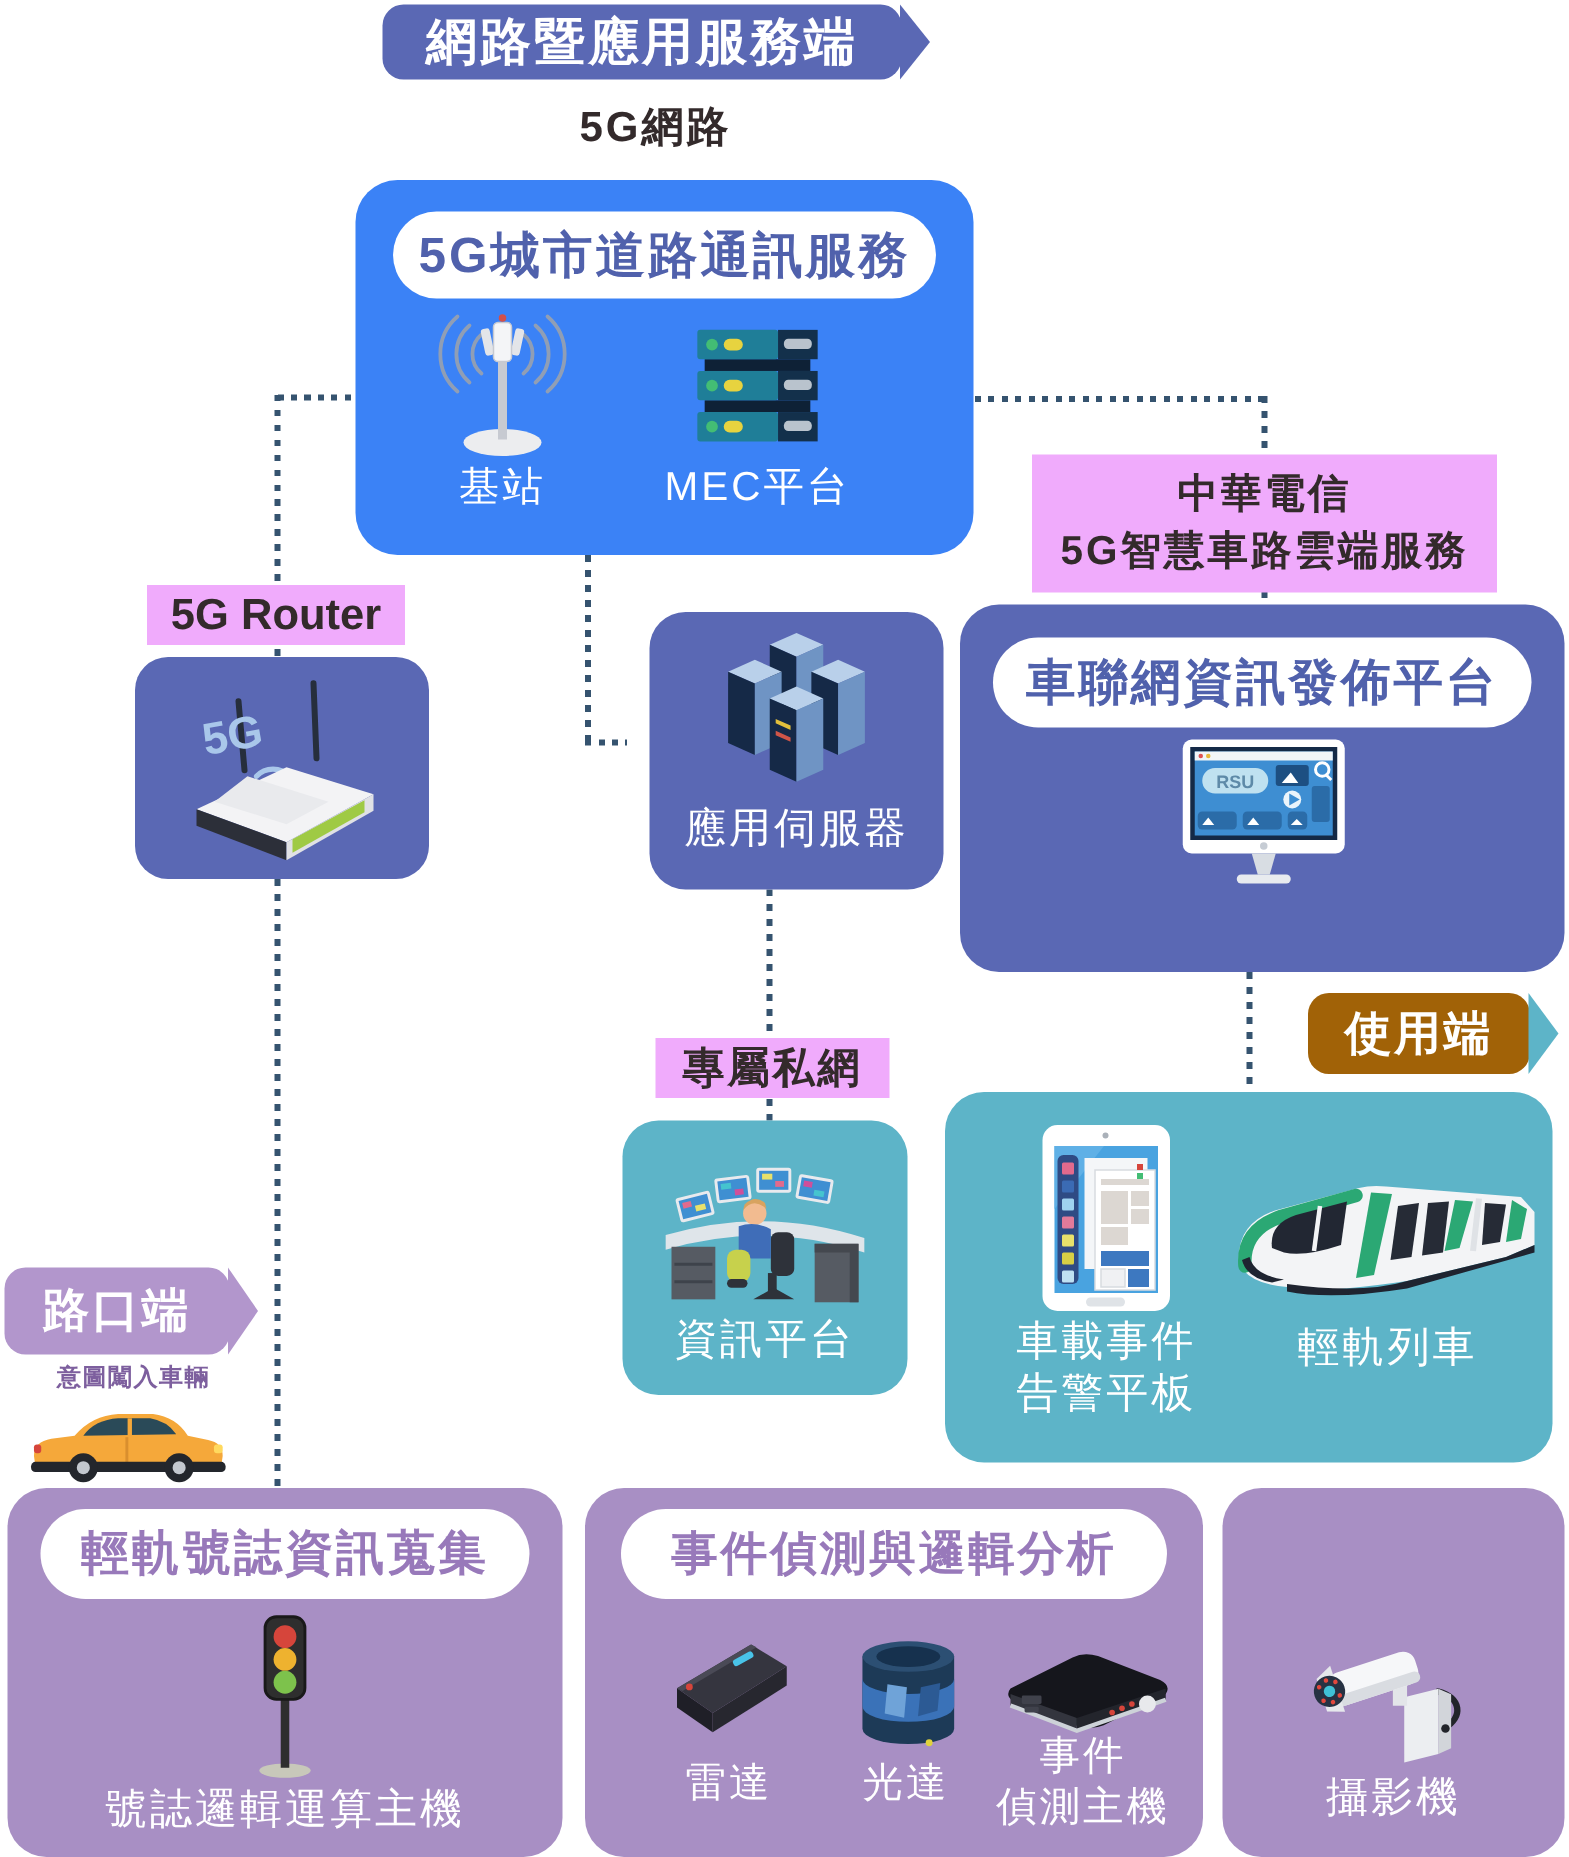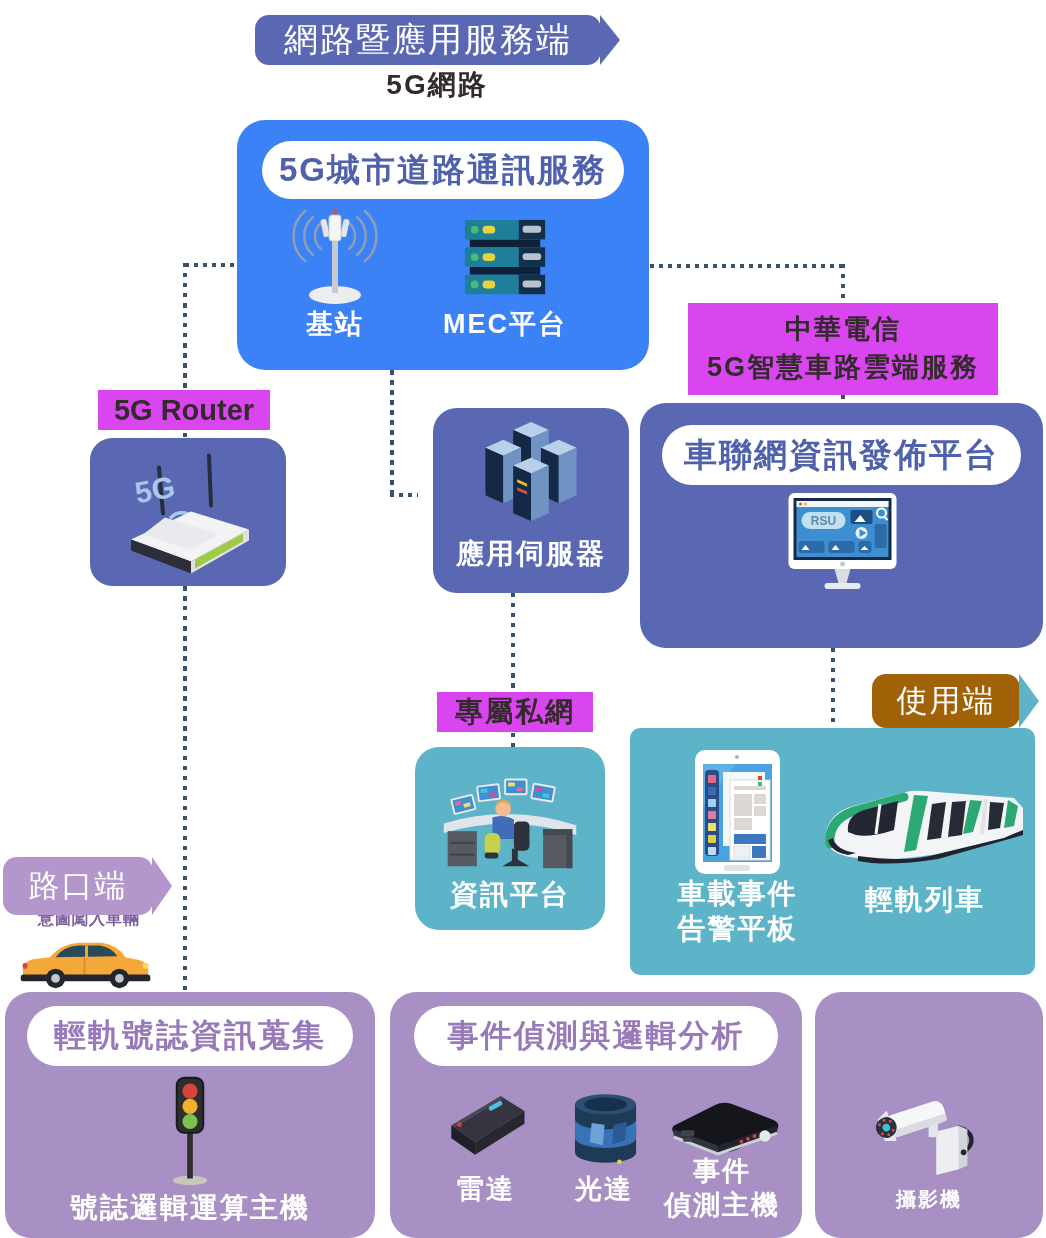--- a/index.html
+++ b/index.html
@@ -1,34 +1,34 @@
 <!DOCTYPE html>
 <html><head>
 <meta charset="utf-8">
 <style>
   html,body{margin:0;padding:0;background:#ffffff;}
   body{font-family:"Liberation Sans","DejaVu Sans",sans-serif;}
   #stage{position:relative;width:1046px;height:1238px;background:#ffffff;overflow:hidden;}
 
   .banner{position:absolute;display:flex;align-items:center;justify-content:center;
-    color:#fff;font-weight:400;border-radius:14px;letter-spacing:2px;z-index:4;margin-top:12px;}
+    color:#fff;font-weight:700;border-radius:14px;letter-spacing:2px;z-index:4;}
   .banner::after{content:"";position:absolute;left:calc(100% - 1px);top:0;width:0;height:0;
     border-top:var(--bh) solid transparent;border-bottom:var(--bh) solid transparent;
     border-left:20px solid var(--bc);}
 
   .box{position:absolute;z-index:2;}
   .pill{position:absolute;background:#ffffff;border-radius:999px;display:flex;
     align-items:center;justify-content:center;font-weight:700;letter-spacing:2px;white-space:nowrap;}
-  .wlabel{position:absolute;color:#ffffff;font-weight:700;text-align:center;
-    display:flex;flex-direction:column;align-items:center;justify-content:center;
+  .wlabel{position:absolute;color:#ffffff;font-weight:400;text-align:center;
+    display:flex;flex-direction:column;align-items:center;
     letter-spacing:2px;line-height:1.25;white-space:nowrap;}
   .dlabel{position:absolute;color:#332a2b;font-weight:700;text-align:center;
     display:flex;flex-direction:column;align-items:center;justify-content:center;
     letter-spacing:2px;line-height:1.4;z-index:3;white-space:nowrap;}
-  .onwhite{background:#d946ef;}
+  .onwhite{background:#f0abfc;}
 
   .vdots{position:absolute;width:4px;z-index:1;
     background-image:repeating-linear-gradient(to bottom,var(--dot) 0 4.5px,transparent 4.5px 10px);}
   .hdots{position:absolute;height:4px;z-index:1;
     background-image:repeating-linear-gradient(to right,var(--dot) 0 4px,transparent 4px 9px);}
 
   .icon{position:absolute;}
   .icon svg{width:100%;height:100%;display:block;}
 </style>
 </head>
@@ -264,21 +264,21 @@
     </div>
     <div class="wlabel" style="left:10px;top:128px;width:170px;height:38px;font-size:28px;">
       <span>資訊平台</span>
     </div>
   </div>
 
   <div class="banner" style="left:872px;top:662px;width:148px;height:54px;font-size:31px;background:#a16207;--bh:27px;--bc:#5db4c8;">
     <span>使用端</span>
   </div>
 
-  <div class="box" style="left:630px;top:728px;width:405px;height:247px;background:#5db4c8;border-radius:10px;">
+  <div class="box" style="left:630px;top:728px;width:405px;height:247px;background:#5db4c8;border-radius:26px;">
     <div class="icon" style="left:60px;top:20px;width:95px;height:130px;">
       <svg viewBox="0 0 95 130">
         <rect x="5" y="2" width="85" height="124" rx="10" fill="#ffffff"></rect>
         <circle cx="47" cy="9" r="2" fill="#aab1b9"></circle>
         <rect x="13" y="16" width="69" height="98" fill="#49a3e0"></rect>
         <path d="M13 16 L46 16 L13 58 Z" fill="#5fb0e6"></path>
         <rect x="15" y="22" width="14" height="86" rx="4" fill="#2f4b84"></rect>
         <g>
           <rect x="18" y="27" width="8" height="8" rx="1" fill="#e26a8d"></rect>
           <rect x="18" y="39" width="8" height="8" rx="1" fill="#3b6bb4"></rect>
@@ -446,18 +446,18 @@
               <circle cx="10" cy="25" r="1.6"></circle>
               <circle cx="16" cy="28" r="1.6"></circle>
             <circle cx="4" cy="38" r="1.6"></circle>
               <circle cx="10" cy="41" r="1.6"></circle>
               <circle cx="16" cy="38" r="1.6"></circle>
           </g>
         </g>
         <circle cx="93" cy="70" r="3" fill="#22242a"></circle>
       </svg>
     </div>
-    <div class="wlabel" style="left:24px;top:188px;width:180px;height:38px;font-size:20px;">
+    <div class="wlabel" style="left:24px;top:188px;width:180px;height:38px;font-size:28px;">
       <span>攝影機</span>
     </div>
   </div>
 
 </div>
 
 </body></html>

